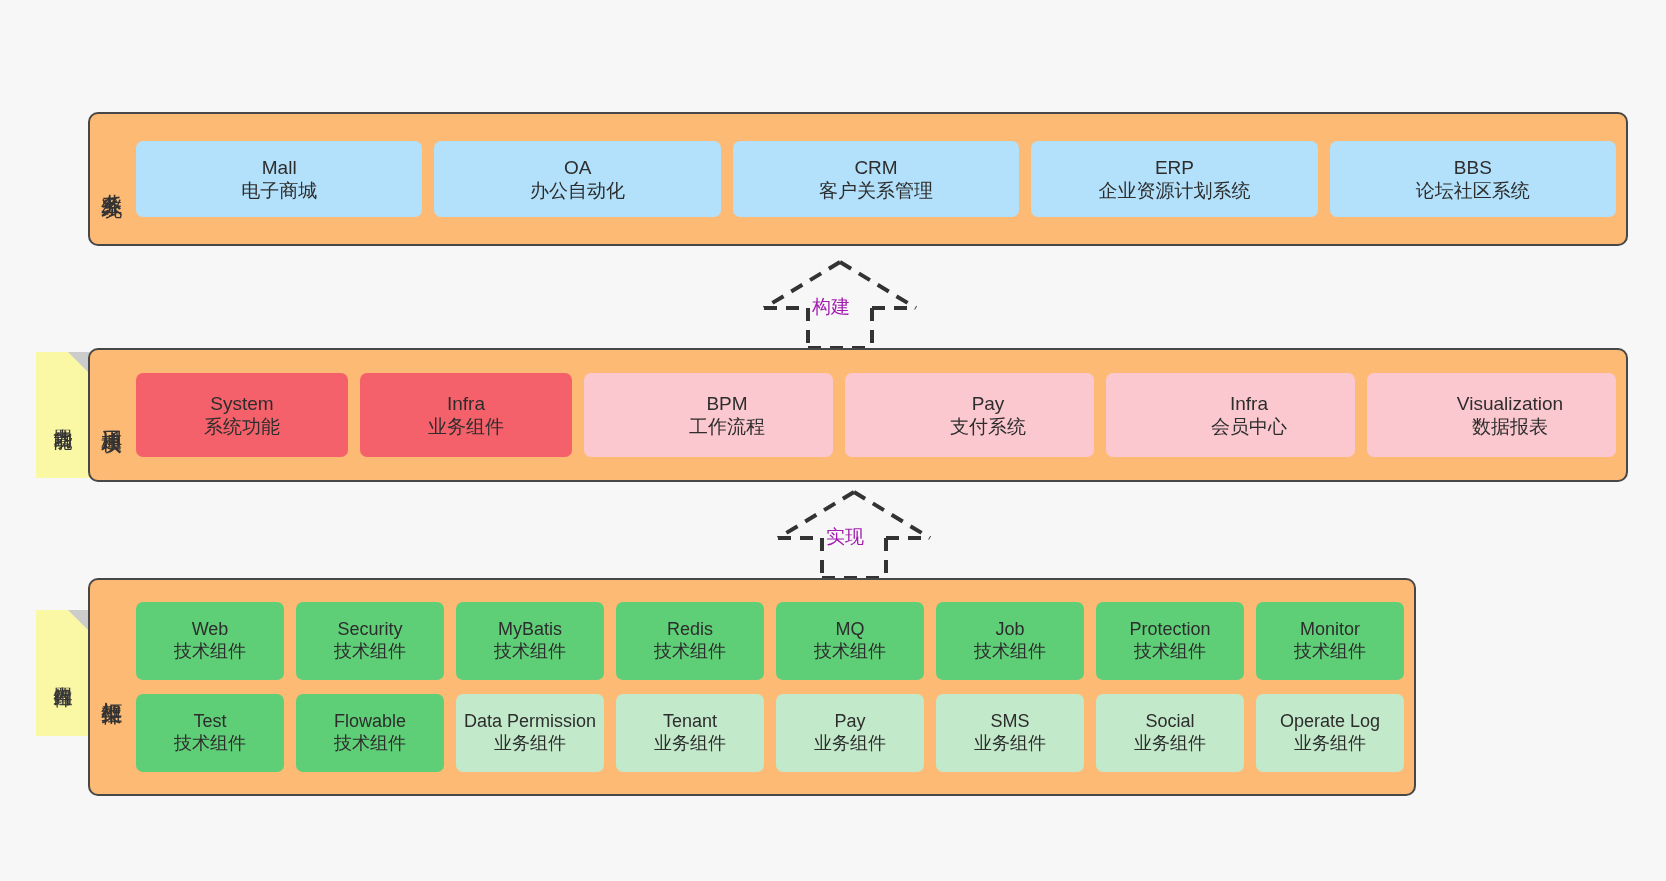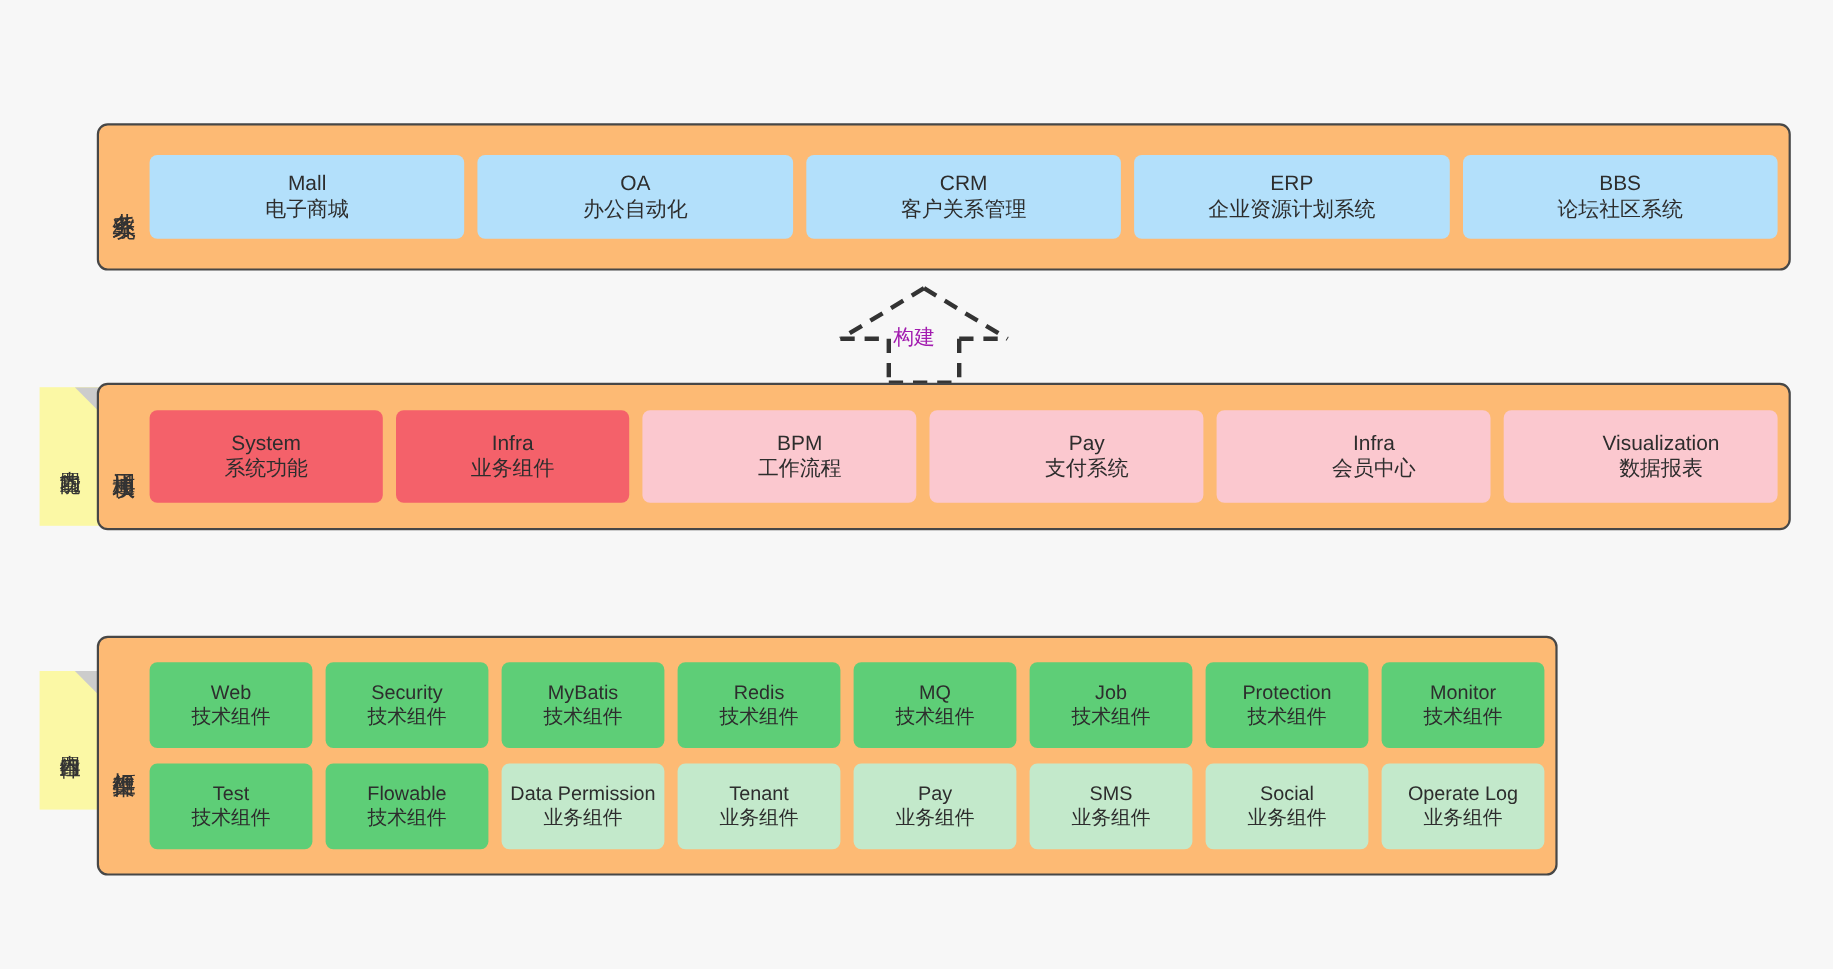--- a/index.html
+++ b/index.html
@@ -266,20 +266,32 @@
         <span class="en">Infra</span>
         <span class="cn">会员中心</span>
       </div>
       <div class="card pink">
         <span class="en">Visualization</span>
         <span class="cn">数据报表</span>
       </div>
     </div>
   </div>
 
+  <div class="arrow" id="arrow-realize">
+    <svg width="180" height="90" viewBox="0 0 180 90">
+      <path d="M 90 4 L 14 50" fill="none" stroke="#333333" stroke-width="4" stroke-dasharray="13,9"></path>
+      <path d="M 90 4 L 166 50" fill="none" stroke="#333333" stroke-width="4" stroke-dasharray="13,9"></path>
+      <path d="M 14 50 L 58 50" fill="none" stroke="#333333" stroke-width="4" stroke-dasharray="13,9"></path>
+      <path d="M 122 50 L 166 50" fill="none" stroke="#333333" stroke-width="4" stroke-dasharray="13,9"></path>
+      <path d="M 58 50 L 58 90" fill="none" stroke="#333333" stroke-width="4" stroke-dasharray="13,9"></path>
+      <path d="M 122 50 L 122 90" fill="none" stroke="#333333" stroke-width="4" stroke-dasharray="13,9"></path>
+      <path d="M 58 90 L 122 90" fill="none" stroke="#333333" stroke-width="4" stroke-dasharray="13,9"></path>
+    </svg>
+    <span class="arrow-label">实现</span>
+  </div>
 
   <div class="sticky" id="sticky-framework">
     <span>内置组件</span>
   </div>
 
   <div class="layer" id="layer-framework">
     <div class="layer-label">框架组件</div>
     <div class="cards-grid">
 
       <div class="cards-row">

